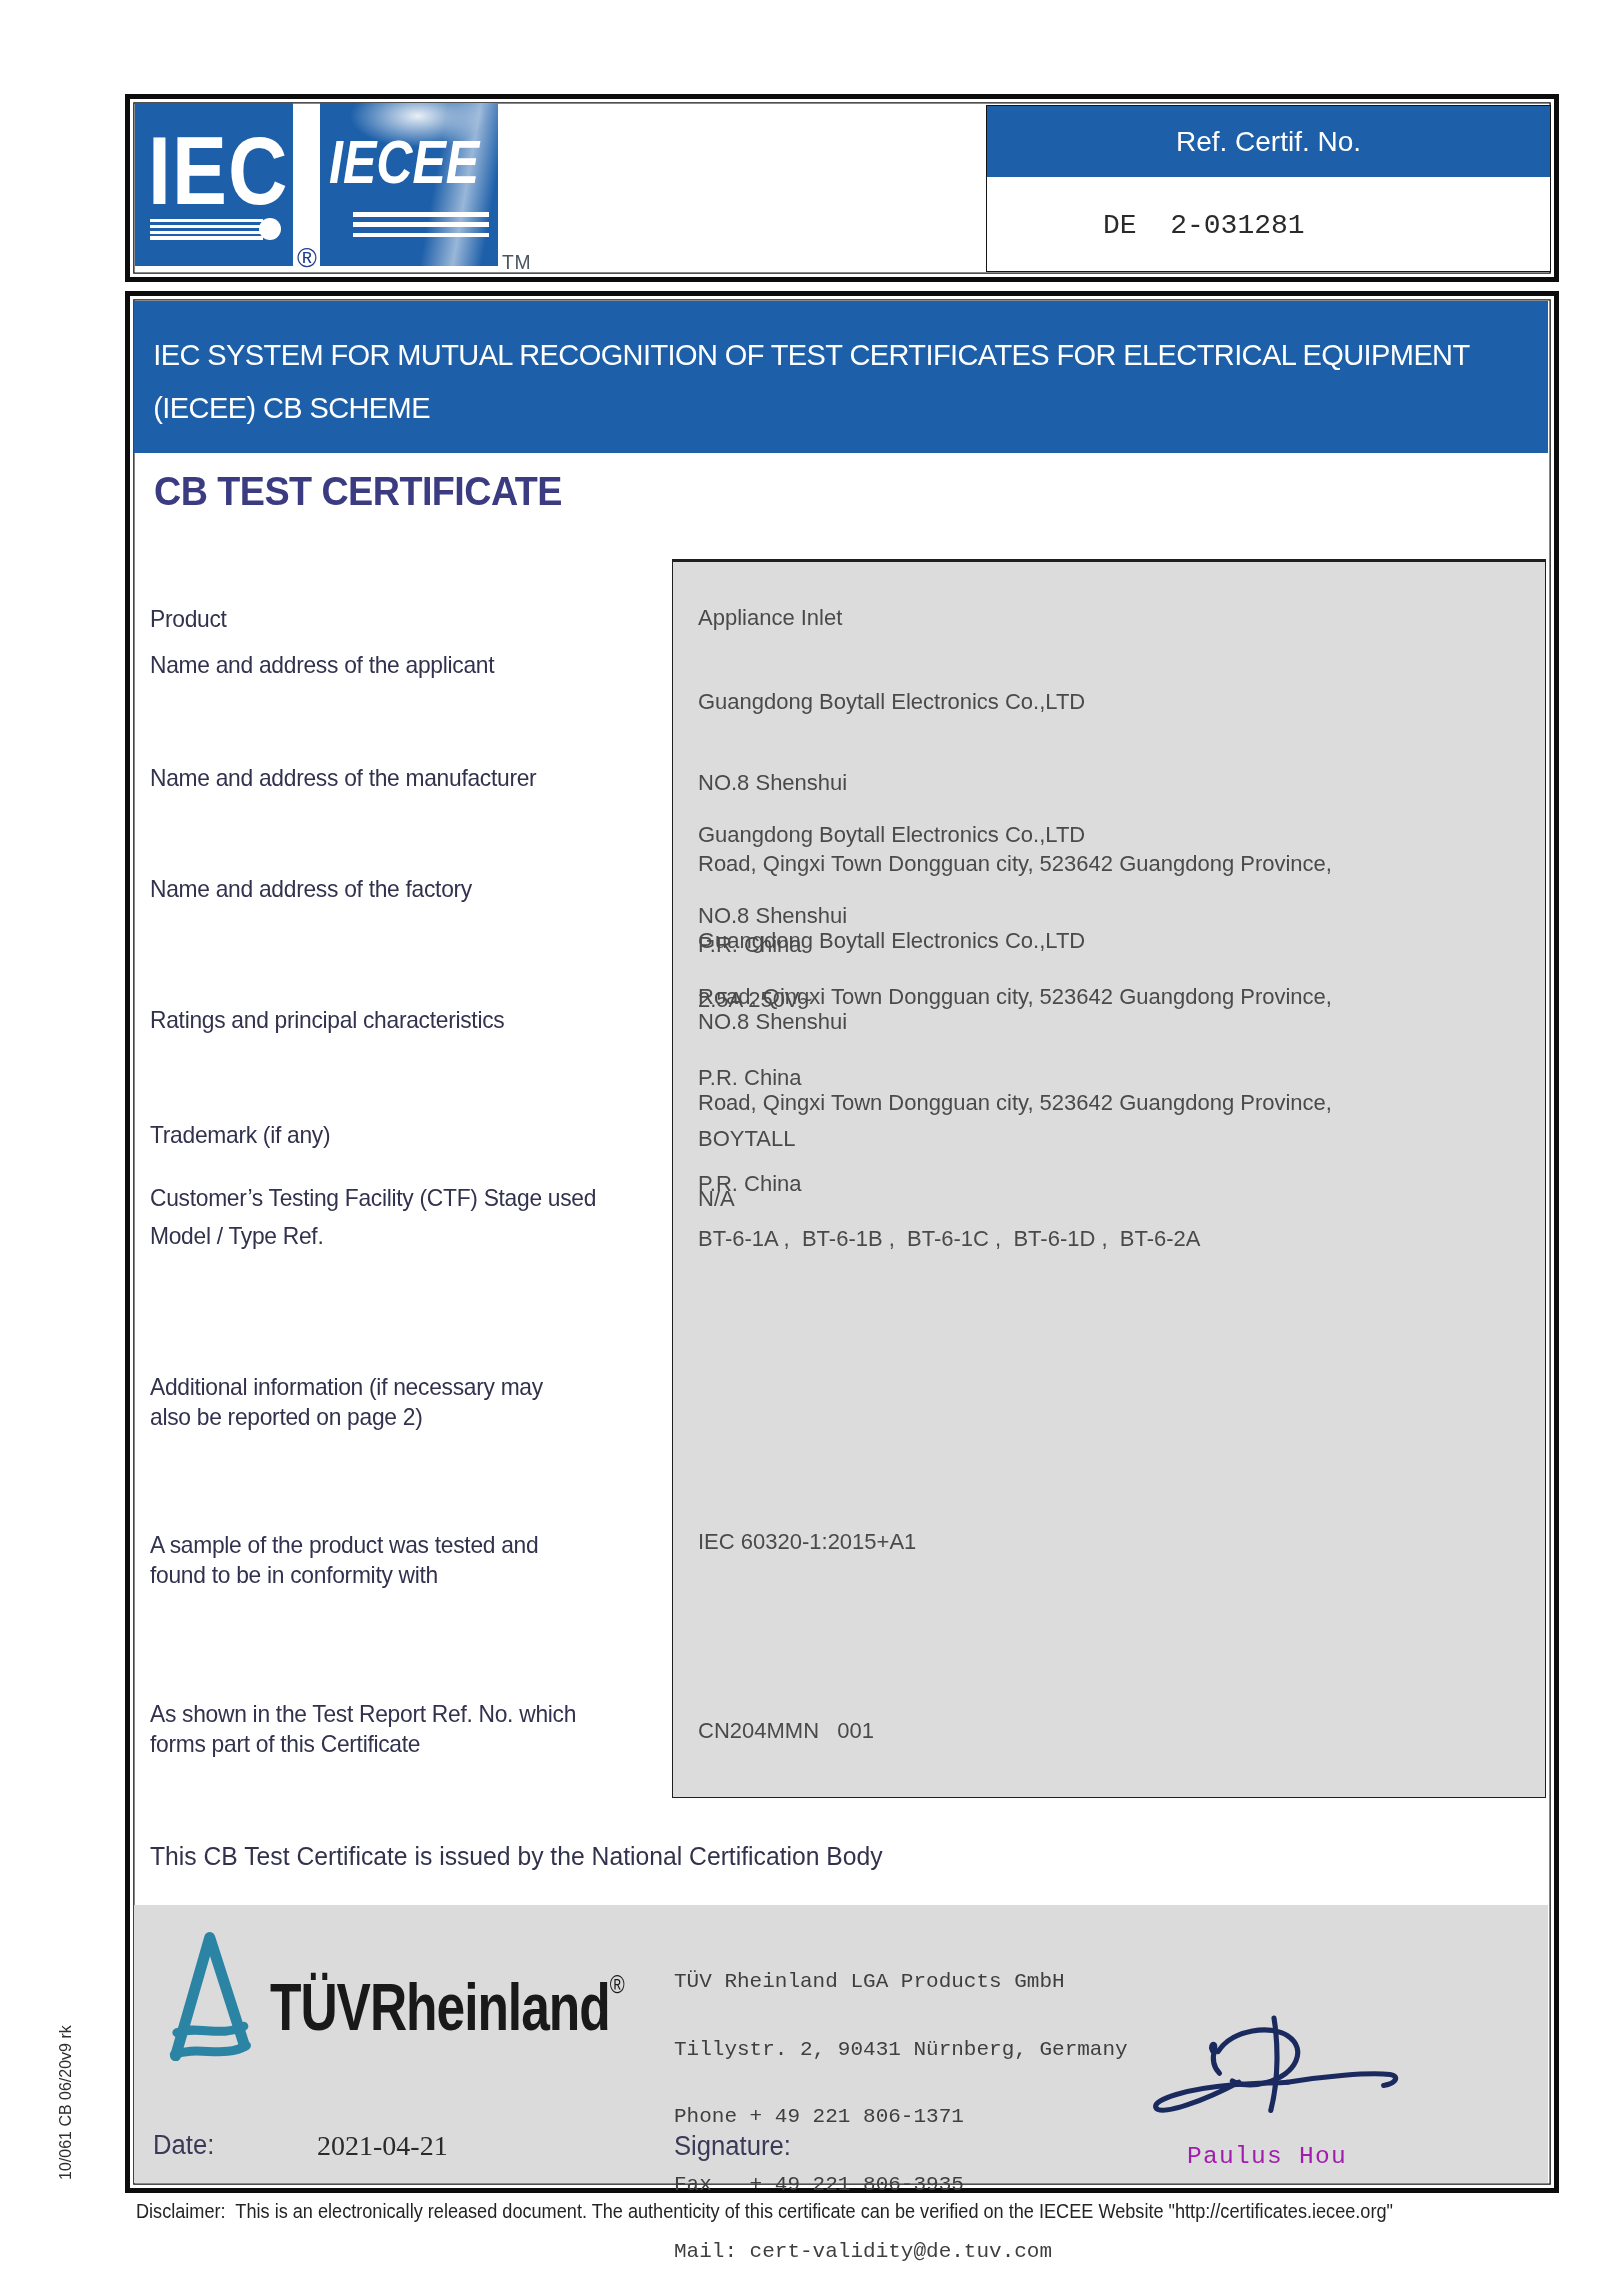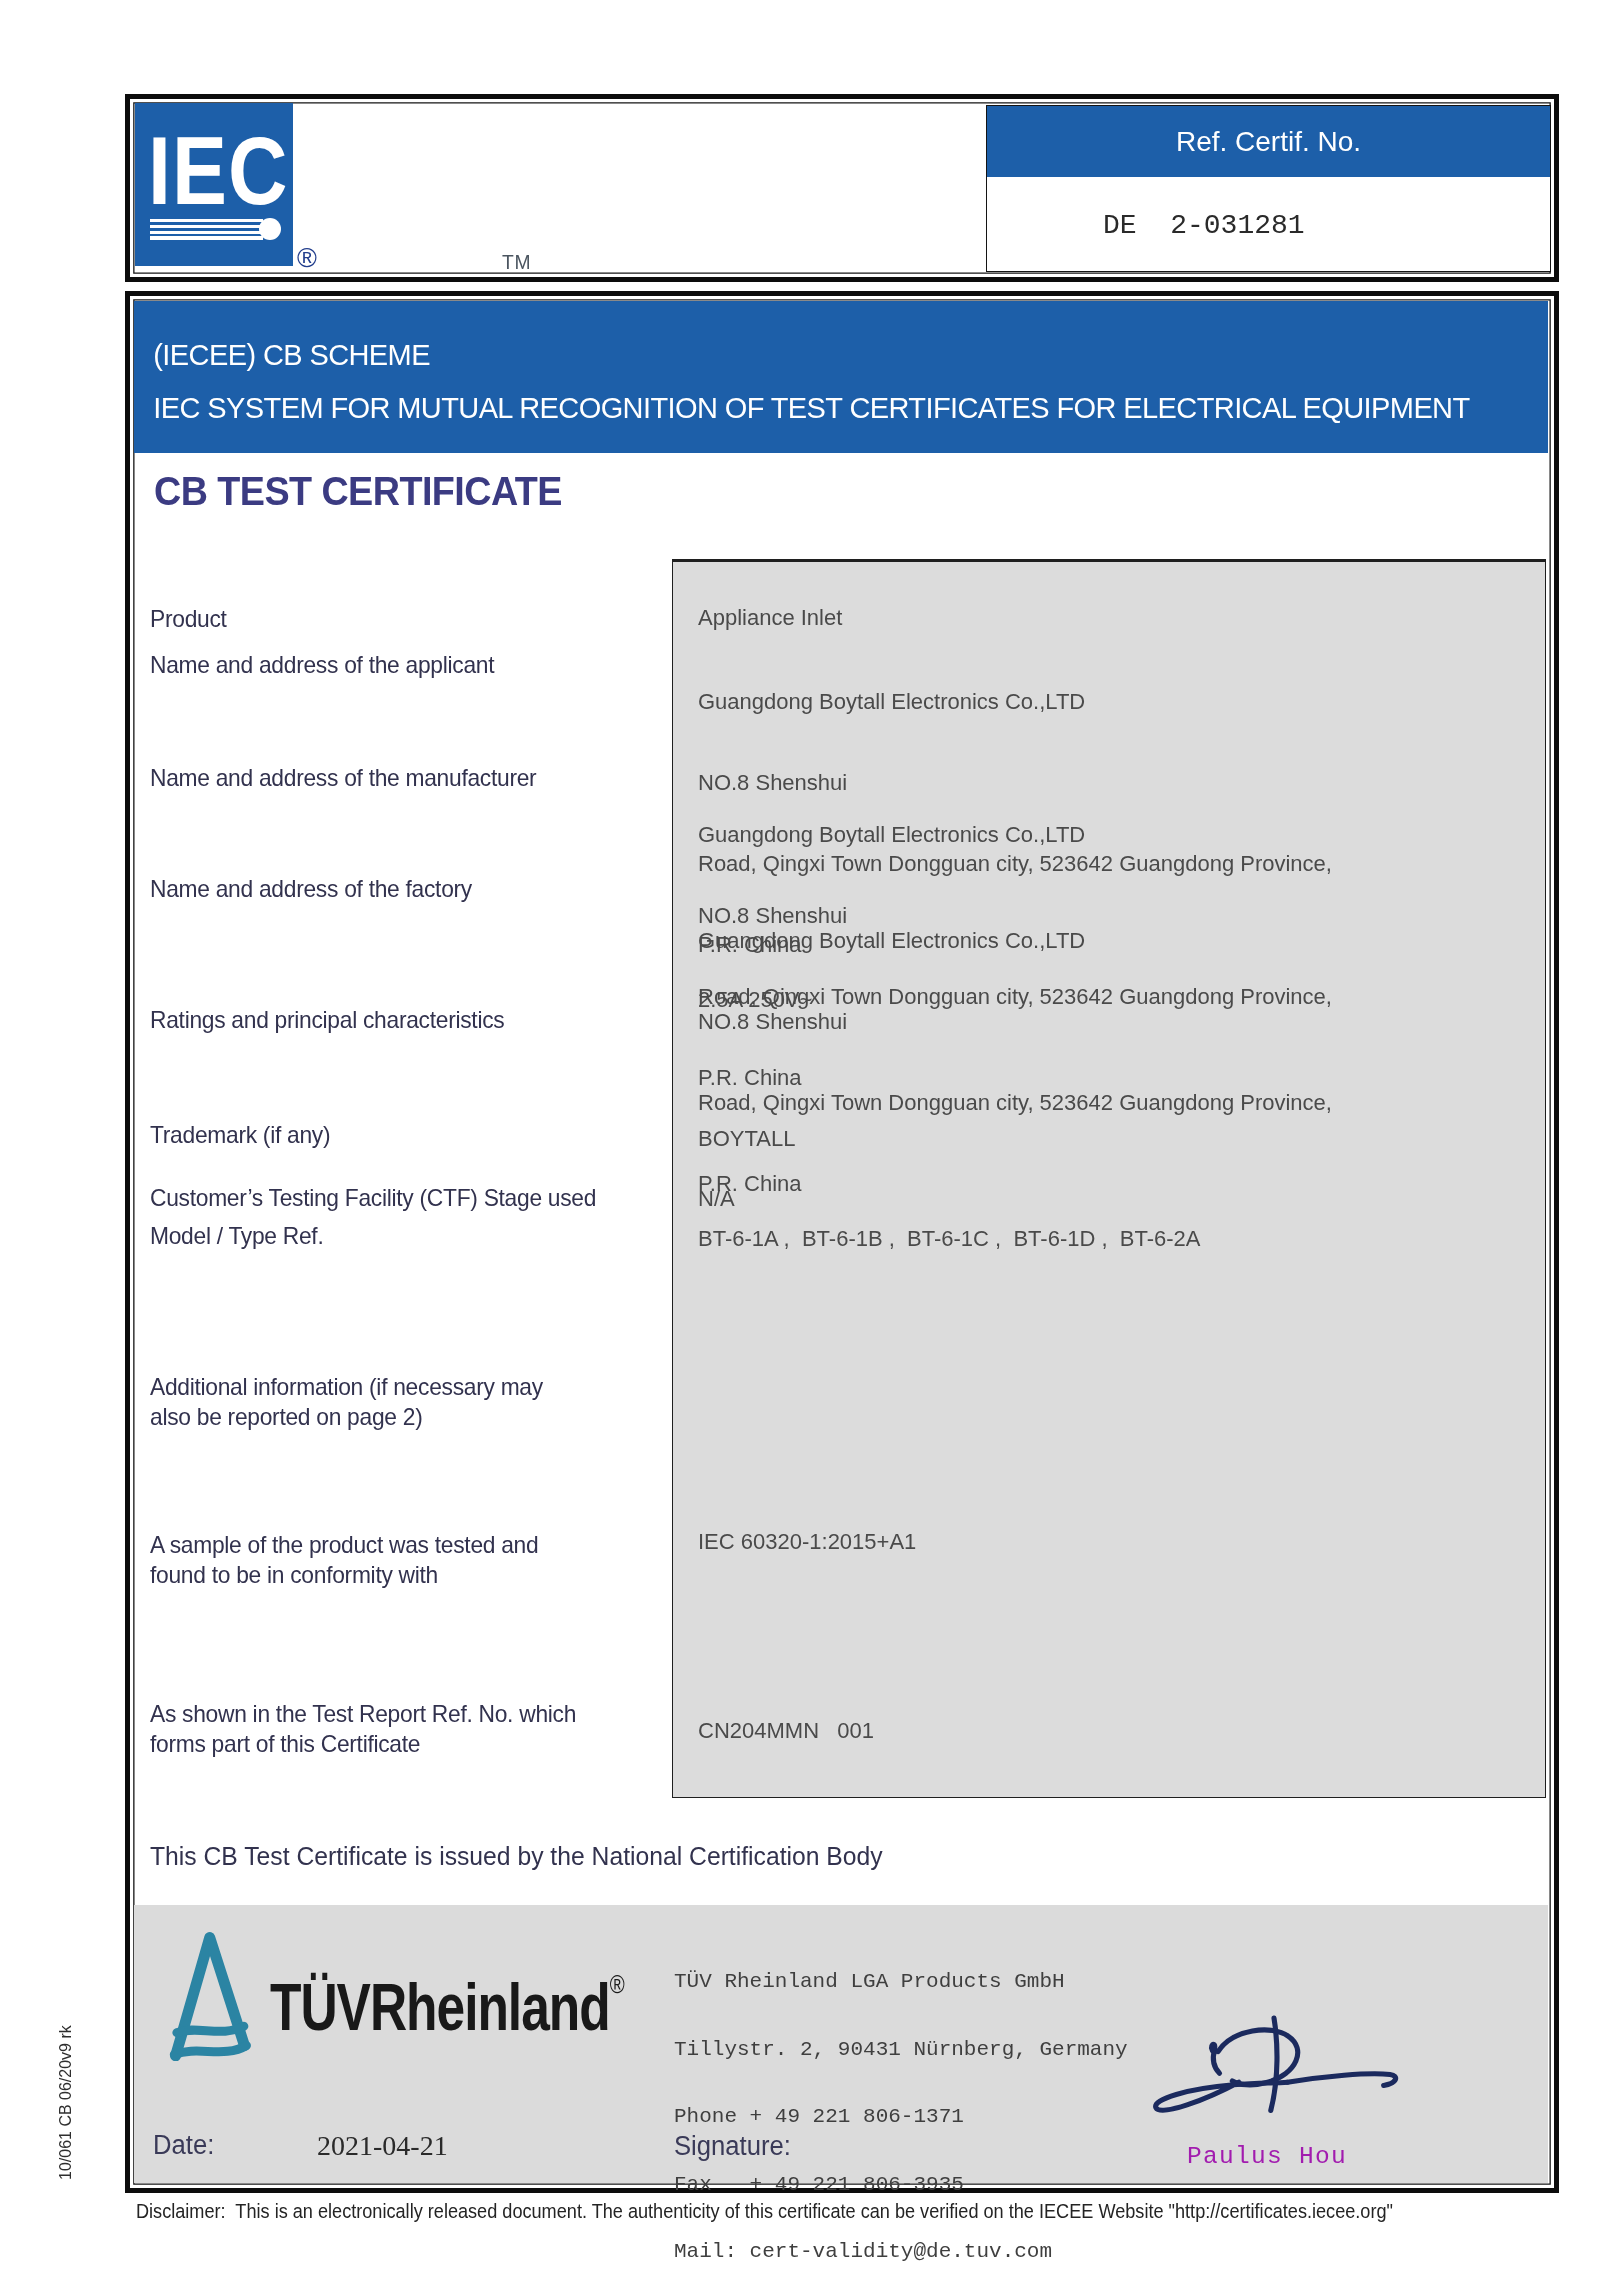--- a/index.html
+++ b/index.html
@@ -93,34 +93,42 @@
     <div class="iec-text">IEC</div>
     <div class="iec-bars">
         <i></i>
         <i></i>
         <i></i>
         <i></i>
       </div>
     <span class="iec-dot"></span>
   </div>
 
+  <div class="iecee-block">
+    <div class="iecee-text">IECEE</div>
+    <div class="iecee-bars">
+        <i></i>
+        <i></i>
+        <i></i>
+      </div>
+  </div>
 
   <div class="reg-mark">®</div>
   <div class="tm-mark">TM</div>
 
   <div class="ref-box">
     <div class="ref-head">Ref. Certif. No.</div>
     <div class="ref-value">DE  2-031281</div>
   </div>
 
   <div class="dbox main-box"></div>
 
   <div class="banner">
+    <div>IEC SYSTEM FOR MUTUAL RECOGNITION OF TEST CERTIFICATES FOR ELECTRICAL EQUIPMENT</div>
     <div>(IECEE) CB SCHEME</div>
-    <div>IEC SYSTEM FOR MUTUAL RECOGNITION OF TEST CERTIFICATES FOR ELECTRICAL EQUIPMENT</div>
   </div>
 
   <div class="title">CB TEST CERTIFICATE</div>
 
   <div class="value-panel"></div>
 
   <div class="lbl" style="top:604px">Product</div>
   <div class="lbl" style="top:650px">Name and address of the applicant</div>
   <div class="lbl" style="top:763px">Name and address of the manufacturer</div>
   <div class="lbl" style="top:874px">Name and address of the factory</div>

